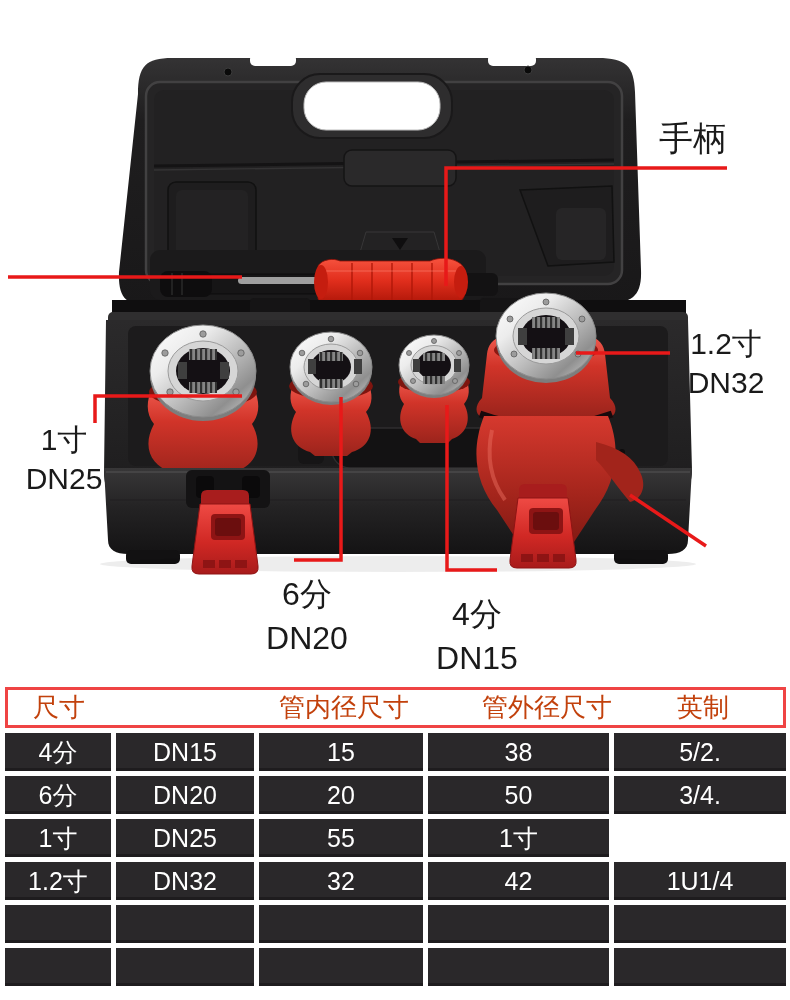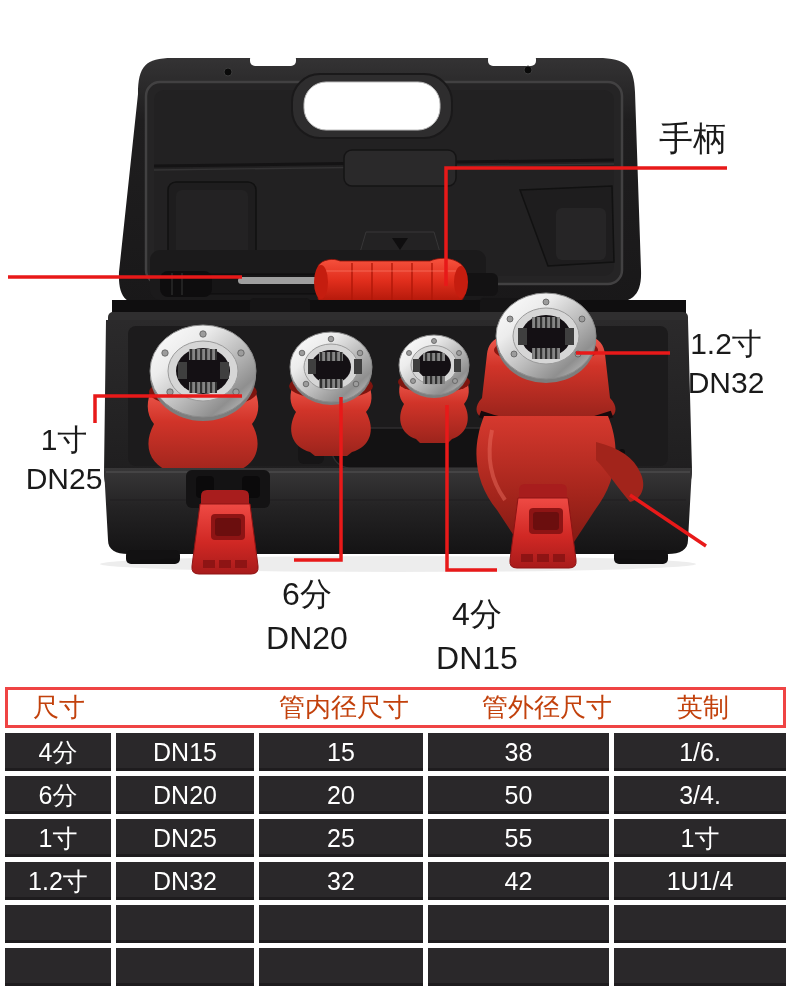--- a/index.html
+++ b/index.html
@@ -283,33 +283,32 @@
       <span class="th1">尺寸</span>
       <span class="th3">管内径尺寸</span>
       <span class="th4">管外径尺寸</span>
       <span class="th5">英制</span>
     </div>
     <div class="trow">
       <span class="td">4分</span>
       <span class="td">DN15</span>
       <span class="td">15</span>
       <span class="td">38</span>
-      <span class="td">1/6.</span>
+      <span class="td">5/2.</span>
     </div>
     <div class="trow">
       <span class="td">6分</span>
       <span class="td">DN20</span>
       <span class="td">20</span>
       <span class="td">50</span>
       <span class="td">3/4.</span>
     </div>
     <div class="trow">
       <span class="td">1寸</span>
       <span class="td">DN25</span>
-      <span class="td">25</span>
       <span class="td">55</span>
       <span class="td">1寸</span>
     </div>
     <div class="trow">
       <span class="td">1.2寸</span>
       <span class="td">DN32</span>
       <span class="td">32</span>
       <span class="td">42</span>
       <span class="td">1U1/4</span>
     </div>

